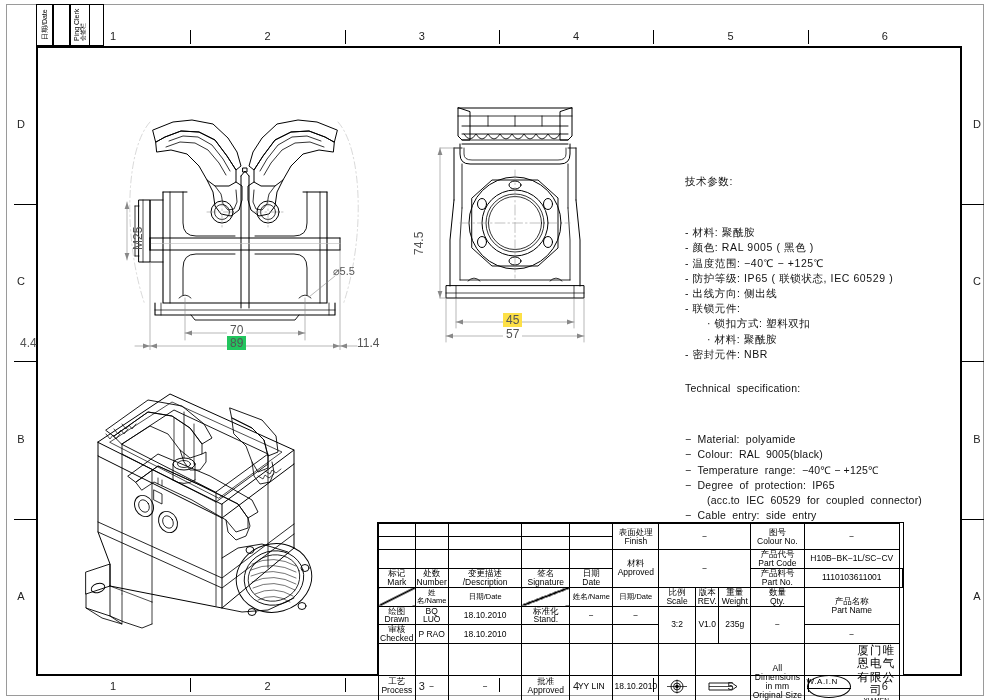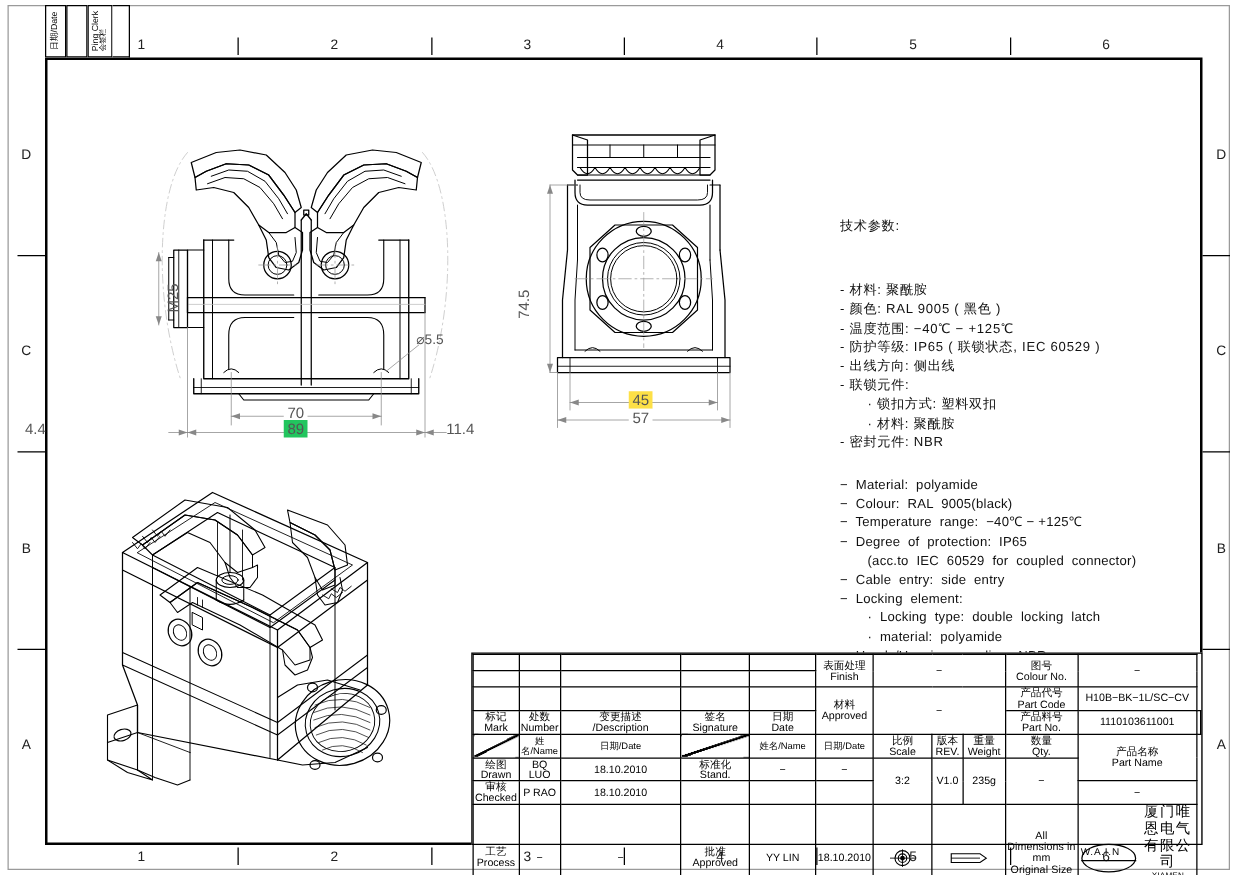--- a/index.html
+++ b/index.html
@@ -43,35 +43,35 @@
     font-family: "Liberation Sans", sans-serif;
   }
   .rot-text small { display: block; font-size: 6px; }
 
   
   .spec-block {
     position: absolute; color: #111;
     font-family: "Liberation Sans", sans-serif;
     white-space: pre;
   }
-  .spec-line { font-size: 10.5px; line-height: 15.2px; letter-spacing: .2px; }
+  .spec-line { font-size: 10.5px; line-height: 15.2px; letter-spacing: .2px; margin-left: 13px; }
   .spec-line.cn { font-size: 10.5px; letter-spacing: .6px; }
   .spec-line.indent { padding-left: 22px; }
 
   
   .dim {
     position: absolute; font-size: 12px; color: #555;
     font-family: "Liberation Sans", sans-serif; white-space: nowrap;
   }
   .dim.vert { transform: rotate(-90deg); transform-origin: left top; }
 
   
   #title-block {
     position: absolute; left: 377px; top: 522px;
-    width: 585px; height: 154px;
+    width: 527px; height: 154px;
     border: 1px solid #000; background: #fff;
   }
   #title-block table { border-collapse: collapse; width: 100%; height: 100%; }
   #title-block td {
     border: 1px solid #000; font-size: 8.5px; color: #000;
     text-align: center; vertical-align: middle; padding: 0 1px;
     font-family: "Liberation Sans", sans-serif; line-height: 1.05;
   }
   td.bilingual { font-size: 6.5px; }
   td.bilingual b { display: block; font-size: 8.5px; font-weight: normal; }
@@ -444,20 +444,21 @@
       <path d="M 48 214 L 90 230" stroke-width="0.7"></path>
     </g>
   </svg>
 
   <div class="spec-block" style="left:672px; top:138px;">
     <div class="spec-line cn">技术参数:</div>
     <div id="spec-cn-lines"><div class="spec-line cn">- 材料: 聚酰胺</div><div class="spec-line cn">- 颜色: RAL 9005 ( 黑色 )</div><div class="spec-line cn">- 温度范围: −40℃ − +125℃</div><div class="spec-line cn">- 防护等级: IP65 ( 联锁状态, IEC 60529 )</div><div class="spec-line cn">- 出线方向: 侧出线</div><div class="spec-line cn">- 联锁元件:</div><div class="spec-line cn indent">· 锁扣方式: 塑料双扣</div><div class="spec-line cn indent">· 材料: 聚酰胺</div><div class="spec-line cn">- 密封元件: NBR</div></div>
   </div>
 
   <div class="spec-block" style="left:672px; top:345px;">
+    <div class="spec-line">Technical  specification:</div>
     <div id="spec-en-lines"><div class="spec-line">−  Material:  polyamide</div><div class="spec-line">−  Colour:  RAL  9005(black)</div><div class="spec-line">−  Temperature  range:  −40℃ − +125℃</div><div class="spec-line">−  Degree  of  protection:  IP65</div><div class="spec-line indent">(acc.to  IEC  60529  for  coupled  connector)</div><div class="spec-line">−  Cable  entry:  side  entry</div><div class="spec-line">−  Locking  element:</div><div class="spec-line indent">·  Locking  type:  double  locking  latch</div><div class="spec-line indent">·  material:  polyamide</div><div class="spec-line">−  Hoods/Housings  sealing:  NBR</div></div>
   </div>
 
   <div id="title-block">
     <table>
       <colgroup>
         <col style="width:28px">
           <col style="width:30px">
           <col style="width:118px">
         <col style="width:62px">

